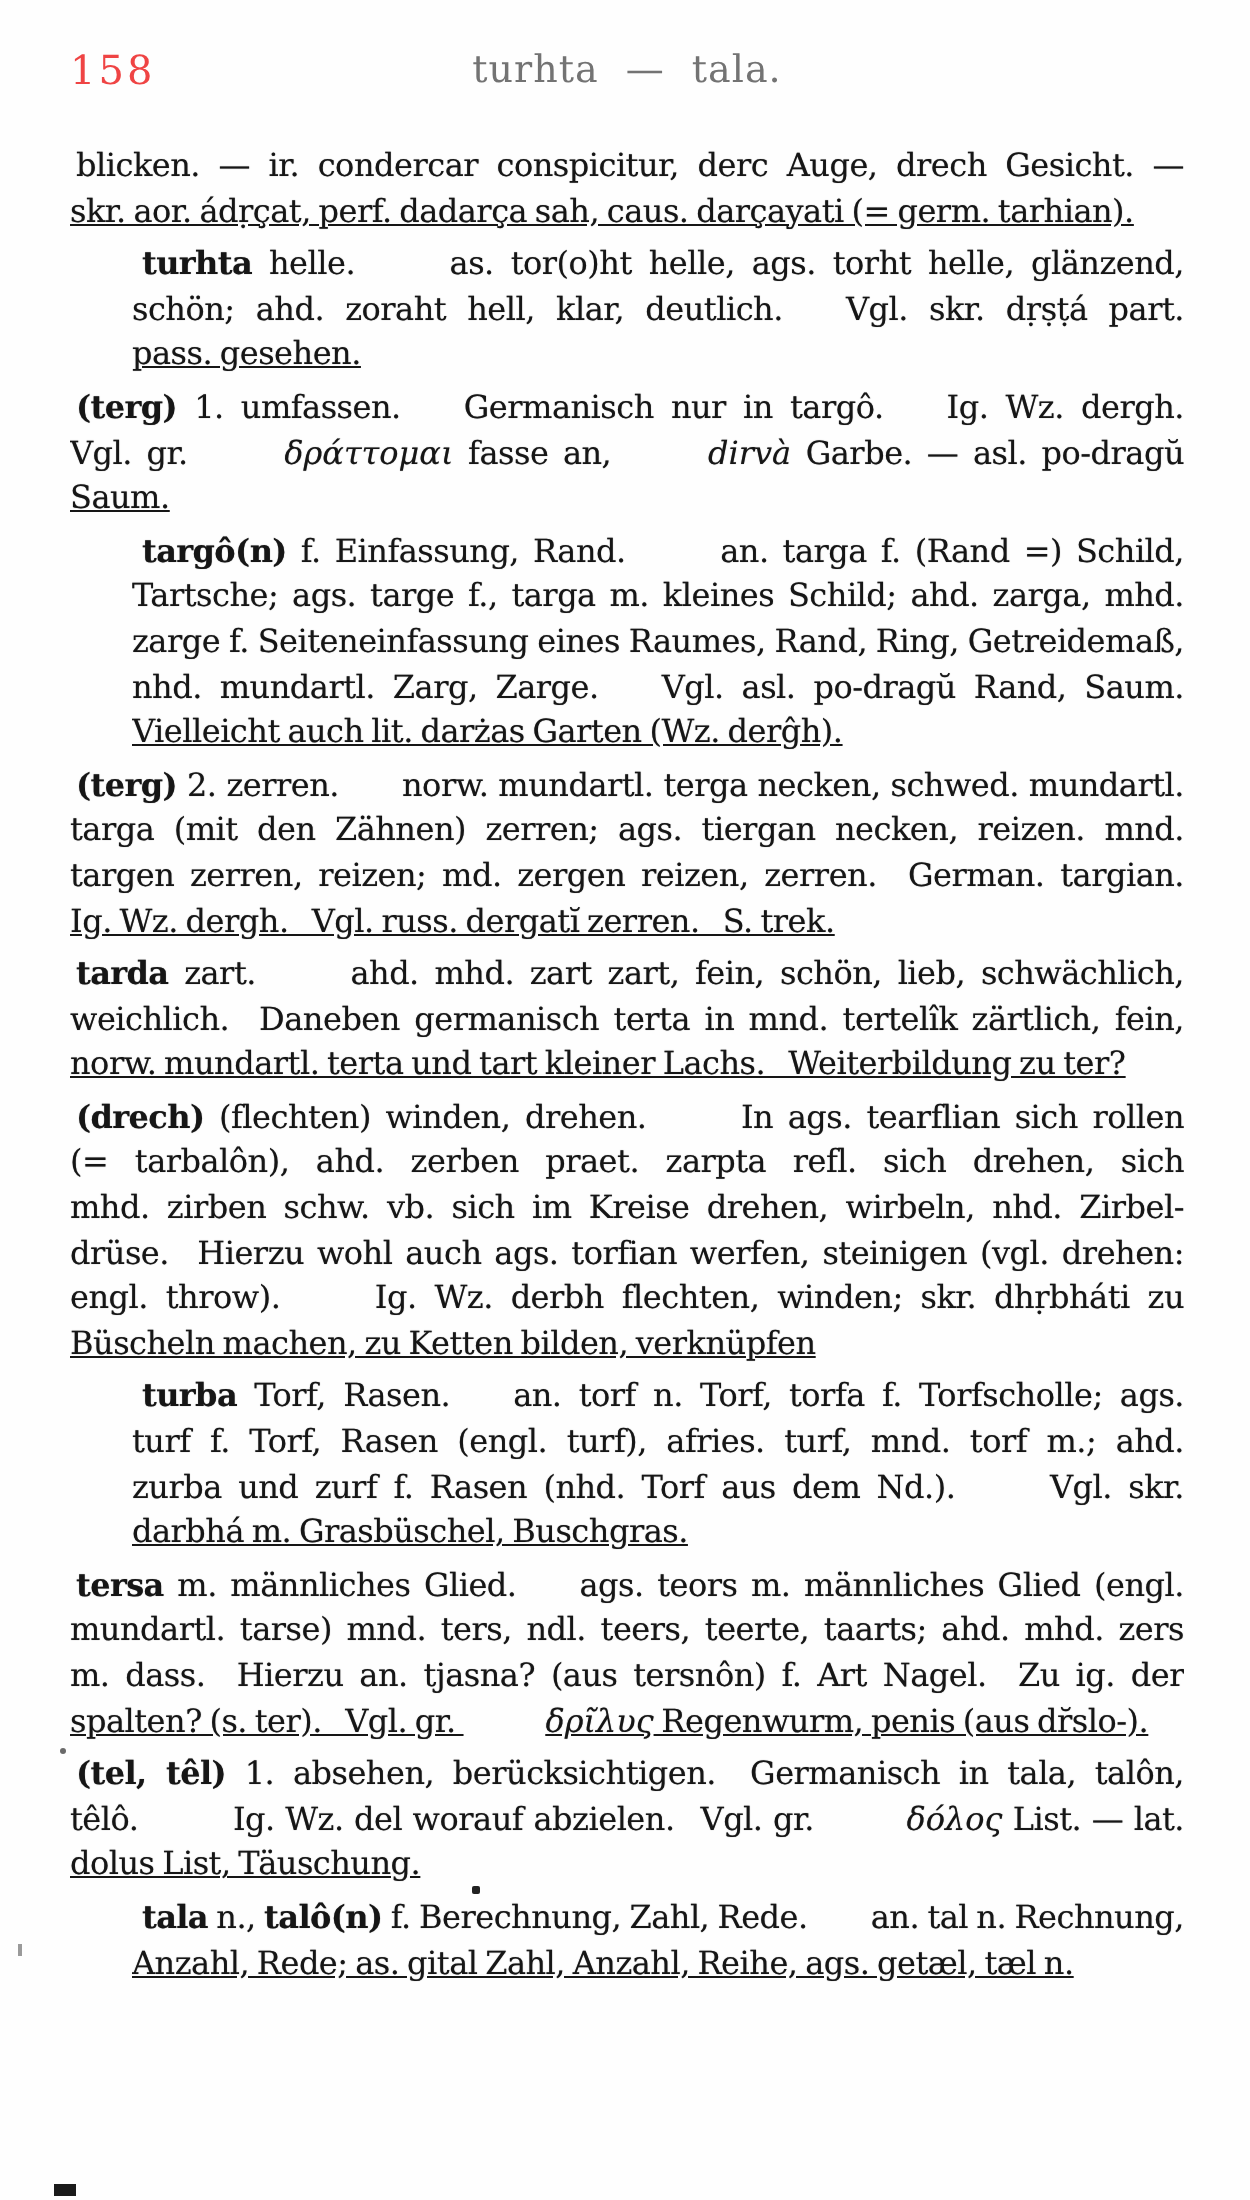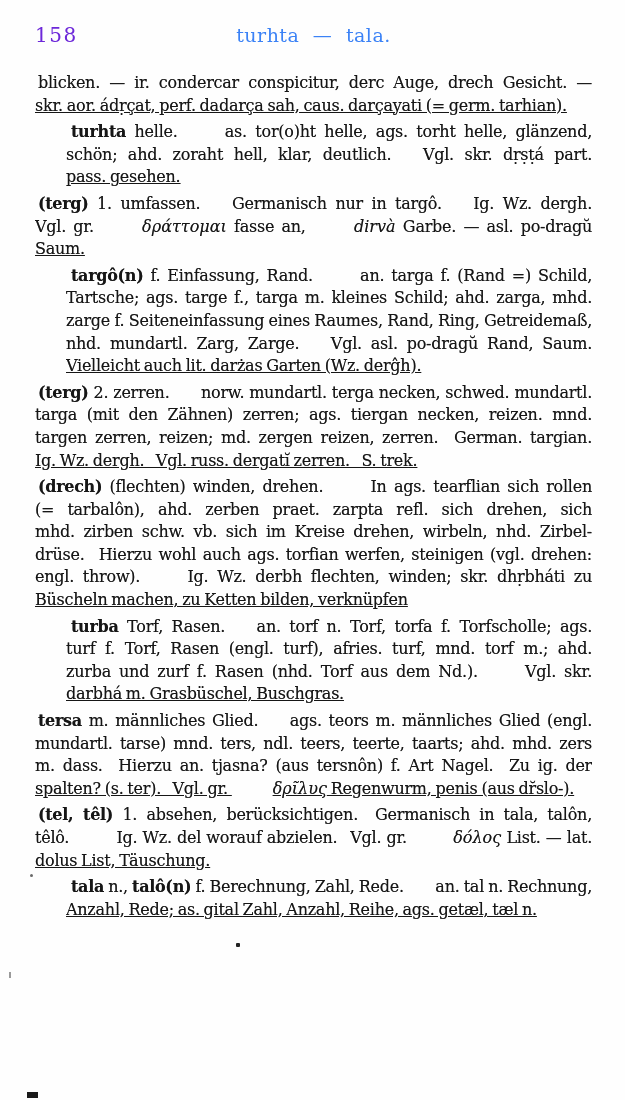--- a/index.html
+++ b/index.html
@@ -6,25 +6,25 @@
   body{
     width:625px;height:1100px;background:#ffffff;
     font-family:"DejaVu Serif", serif;color:#161616;
     -webkit-font-smoothing:antialiased;
   }
   .page{
     position:relative;width:625px;height:1100px;background:#fefefe;overflow:hidden;
   }
   .header{position:absolute;top:22px;left:35px;right:33px;height:26px;}
   .page-number{
-    position:absolute;left:0;top:1px;font-size:20px;letter-spacing:1.5px;color:#6d28d9;
+    position:absolute;left:0;top:1px;font-size:20px;letter-spacing:1.5px;color:#ef4444;
   }
   .running-title{
     position:absolute;left:0;right:0;top:2px;text-align:center;
-    font-size:19px;word-spacing:7px;letter-spacing:0.5px;color:#3b82f6;
+    font-size:19px;word-spacing:7px;letter-spacing:0.5px;color:#737373;
   }
   .content{position:absolute;top:72px;left:35px;width:557px;}
   .entry{margin:0;}
   .entry + .entry{margin-top:4px;}
   .entry.block{margin-left:31px;}
   .line{
     font-size:16px;line-height:22.6px;height:22.6px;overflow:hidden;
     text-align:justify;text-align-last:justify;-moz-text-align-last:justify;
     letter-spacing:-0.25px;word-spacing:-1px;
     text-shadow:0 0 0.45px rgba(10,10,10,0.55);
@@ -71,20 +71,25 @@
         <div class="line">nhd. mundartl. Zarg, Zarge.  Vgl. asl. po-dragŭ Rand, Saum.</div>
         <div class="line last">Vielleicht auch lit. darżas Garten (Wz. derĝh).</div>
       </div>
       <div class="entry flush">
         <div class="line"><b>(terg)</b> 2. zerren.  norw. mundartl. terga necken, schwed. mundartl.</div>
         <div class="line">targa (mit den Zähnen) zerren; ags. tiergan necken, reizen. mnd. tergen,</div>
         <div class="line">targen zerren, reizen; md. zergen reizen, zerren.  German. targian.</div>
         <div class="line last">Ig. Wz. dergh.  Vgl. russ. dergatĭ zerren.  S. trek.</div>
       </div>
       <div class="entry flush">
+        <div class="line"><b>tarda</b> zart.   ahd. mhd. zart zart, fein, schön, lieb, schwächlich,</div>
+        <div class="line">weichlich.  Daneben germanisch terta in mnd. tertelîk zärtlich, fein,</div>
+        <div class="line last">norw. mundartl. terta und tart kleiner Lachs.  Weiterbildung zu ter?</div>
+      </div>
+      <div class="entry flush">
         <div class="line"><b>(drech)</b> (flechten) winden, drehen.   In ags. tearflian sich rollen</div>
         <div class="line">(= tarbalôn), ahd. zerben praet. zarpta refl. sich drehen, sich umdrehen,</div>
         <div class="line">mhd. zirben schw. vb. sich im Kreise drehen, wirbeln, nhd. Zirbel-</div>
         <div class="line">drüse.  Hierzu wohl auch ags. torfian werfen, steinigen (vgl. drehen:</div>
         <div class="line">engl. throw).   Ig. Wz. derbh flechten, winden; skr. dhṛbháti zu</div>
         <div class="line last">Büscheln machen, zu Ketten bilden, verknüpfen</div>
       </div>
       <div class="entry block">
         <div class="line"><b>turba</b> Torf, Rasen.  an. torf n. Torf, torfa f. Torfscholle; ags.</div>
         <div class="line">turf f. Torf, Rasen (engl. turf), afries. turf, mnd. torf m.; ahd.</div>

